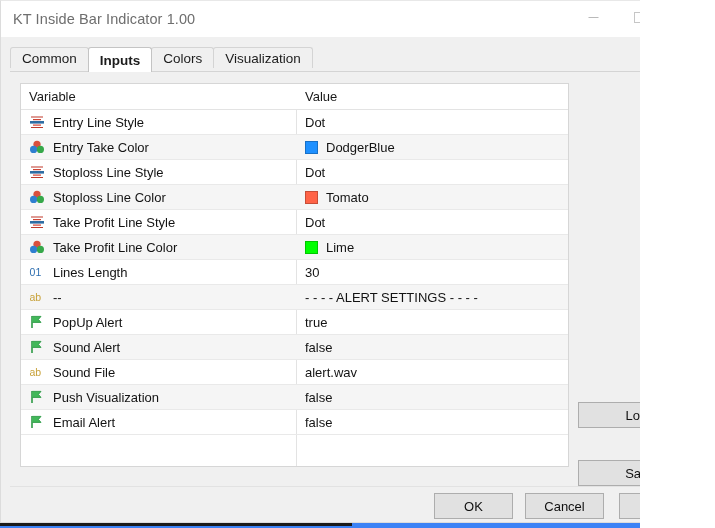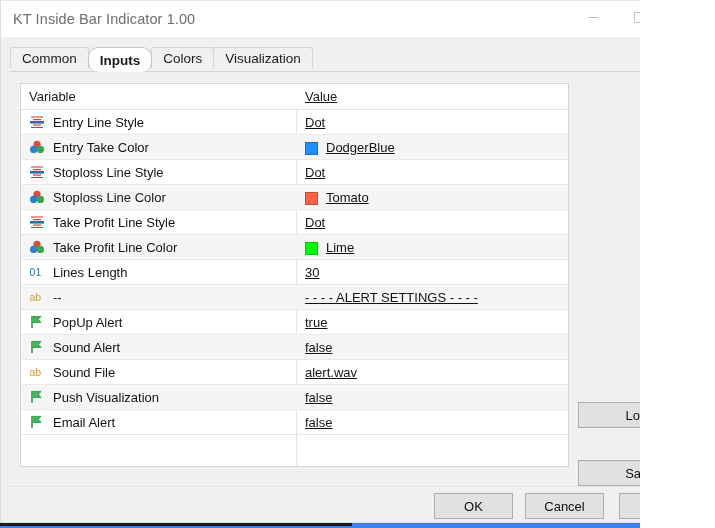--- a/index.html
+++ b/index.html
@@ -113,21 +113,20 @@
     box-sizing: border-box;
     position: relative;
     z-index: 1;
   }
   .tab.selected {
     height: 25px;
     background: #ffffff;
     font-weight: bold;
     border-color: #c4c4c4;
     z-index: 3;
-    border-radius: 10px;
   }
   .tab-underline {
     position: absolute;
     left: 0;
     bottom: 0;
     width: 692px;
     height: 1px;
     background: #d4d4d4;
     z-index: 0;
   }
@@ -182,28 +181,27 @@
     padding-left: 8px;
     box-sizing: border-box;
     font-size: 13px;
     color: #131313;
     white-space: nowrap;
     overflow: hidden;
   }
   .cell-val {
     flex: 1;
     display: flex;
-    align-items: flex-end;
+    align-items: center;
     padding-left: 8px;
     box-sizing: border-box;
     font-size: 13px;
     color: #131313;
     white-space: nowrap;
     overflow: hidden;
-    text-decoration: underline;
   }
   .trow.header .cell-var,
   .trow.header .cell-val { color: #1a1a1a; }
 
   .type-icon {
     width: 16px;
     height: 16px;
     margin-right: 8px;
     flex: 0 0 16px;
     display: block;

